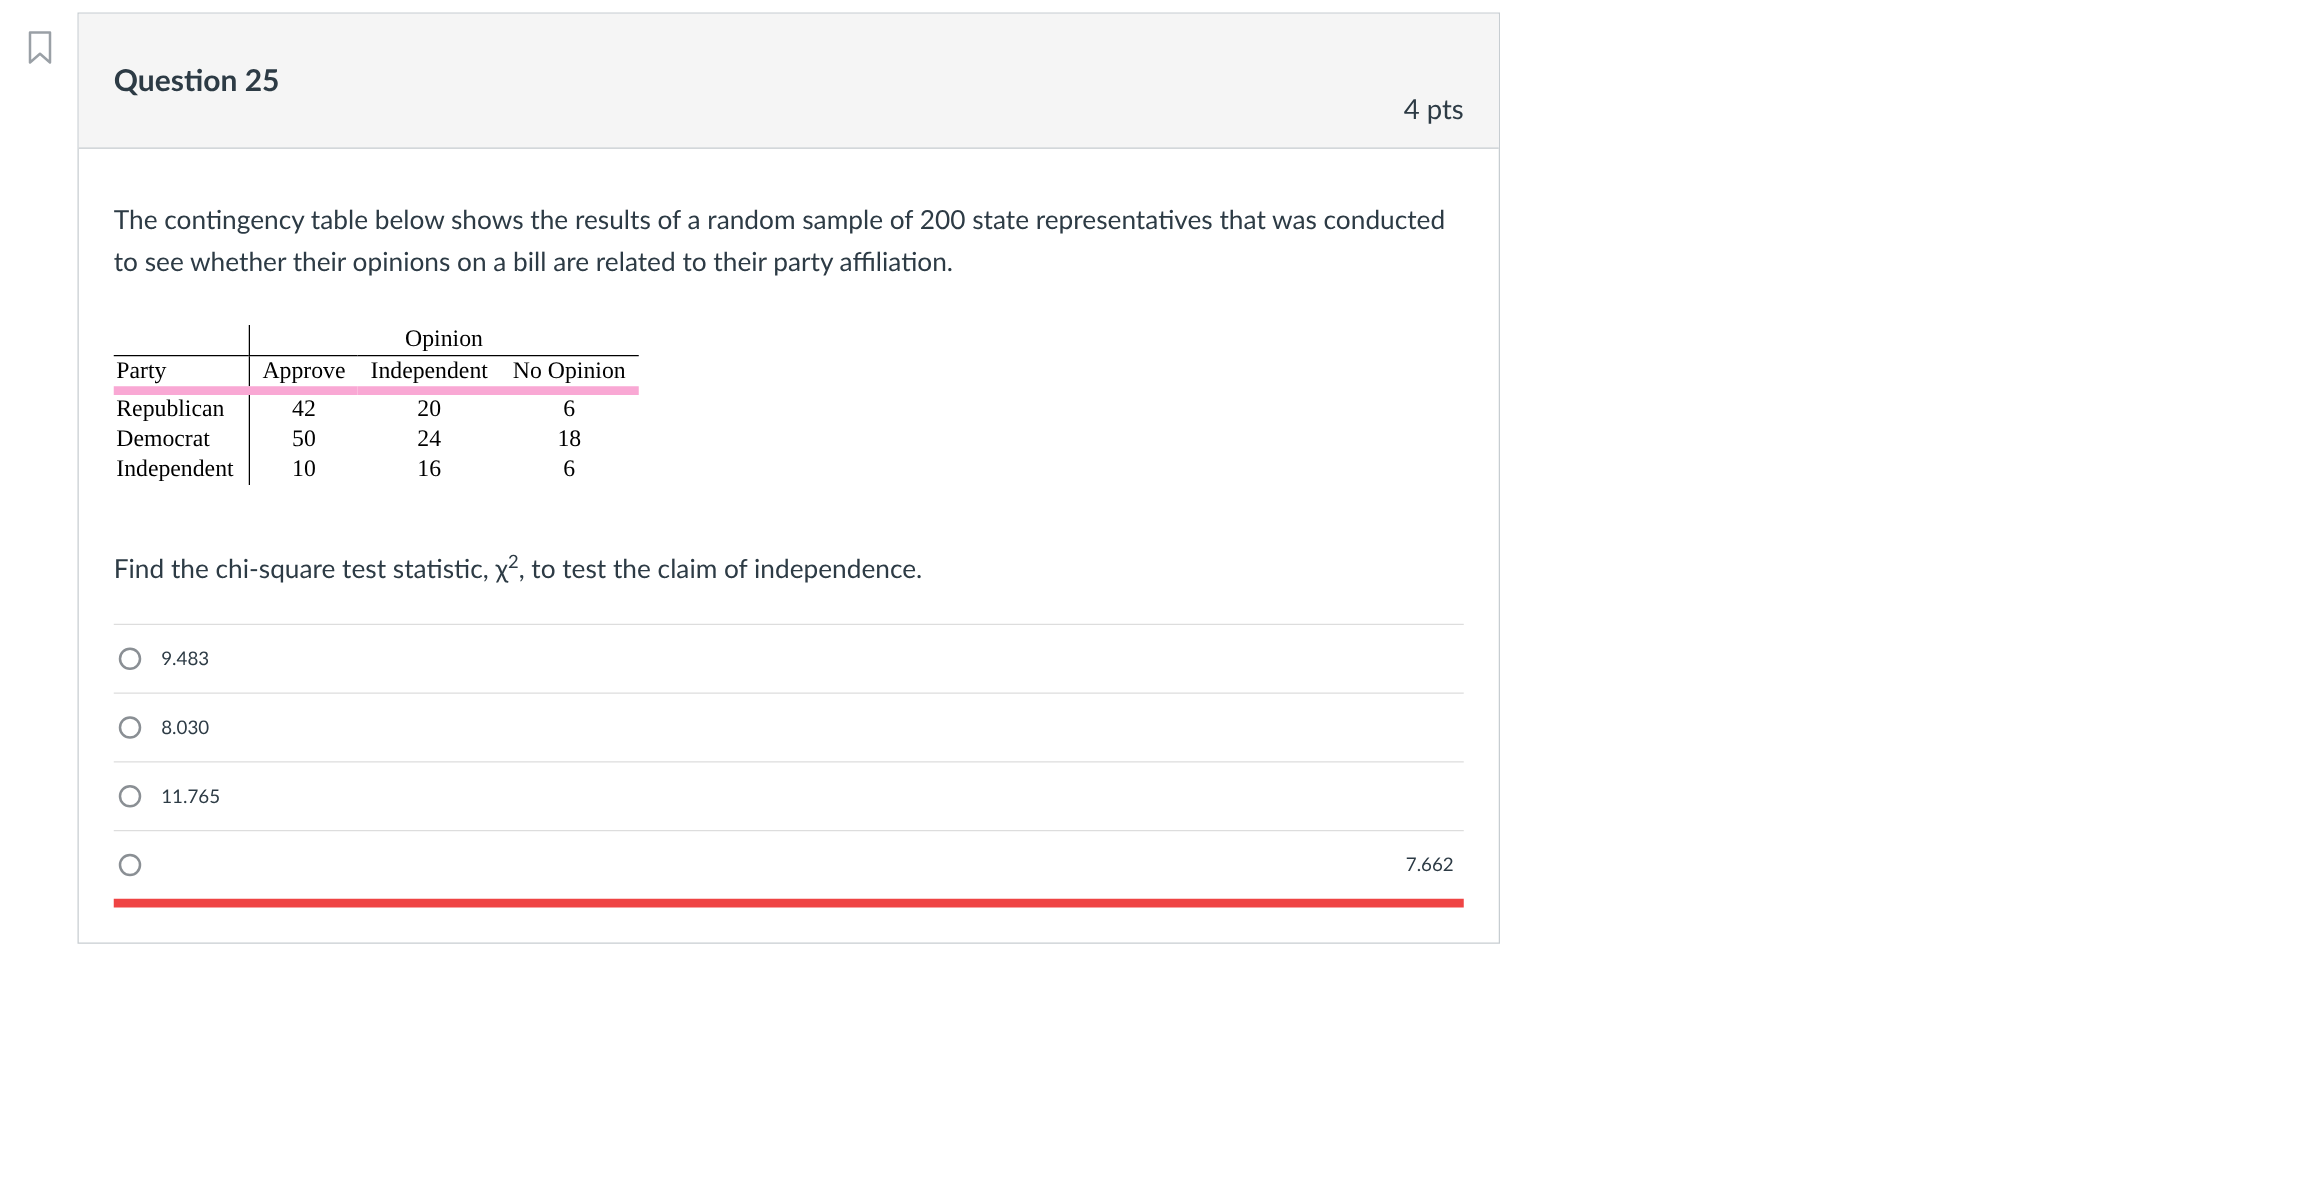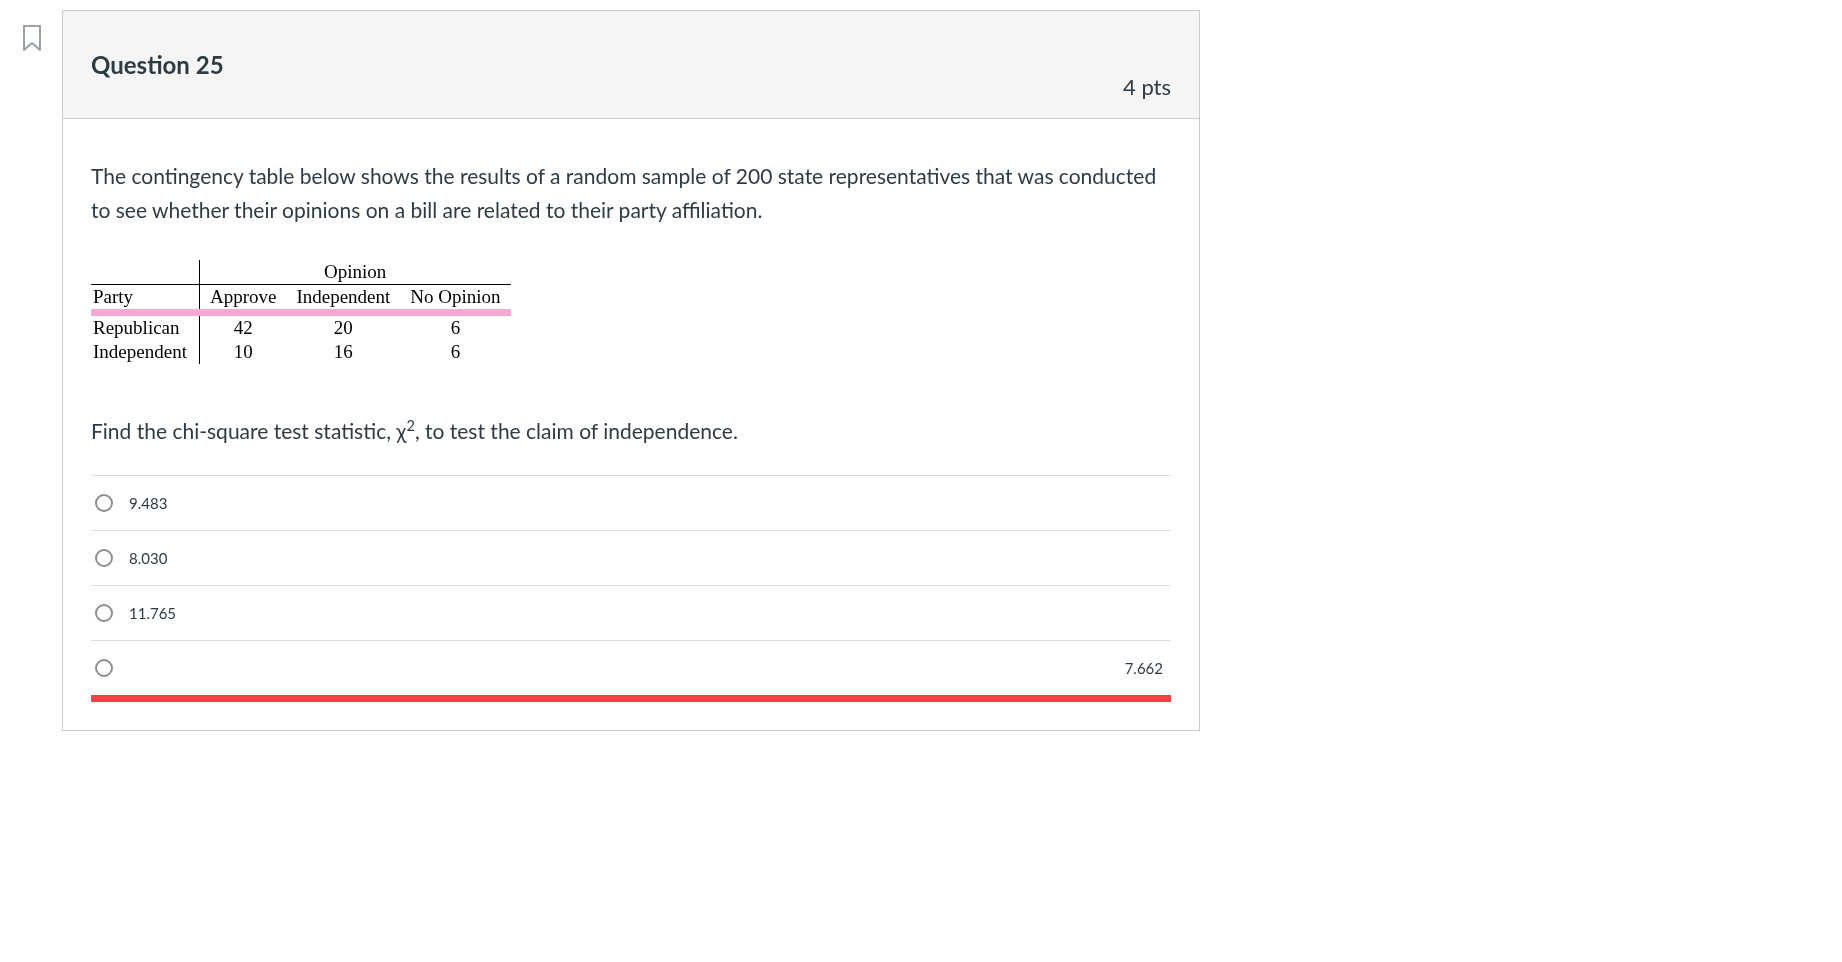--- a/index.html
+++ b/index.html
@@ -134,20 +134,26 @@
           <th class="party-th">Independent</th>
           <th class="party-th">No Opinion</th>
         </tr>
         <tr>
           <td class="rowlabel">Republican</td>
           <td class="vleft">42</td>
           <td>20</td>
           <td>6</td>
         </tr>
         <tr>
+          <td class="rowlabel">Democrat</td>
+          <td class="vleft">50</td>
+          <td>24</td>
+          <td>18</td>
+        </tr>
+        <tr>
           <td class="rowlabel">Independent</td>
           <td class="vleft">10</td>
           <td>16</td>
           <td>6</td>
         </tr>
       </tbody>
         </table>
 
       <p class="question2">
         <span>Find the chi-square test statistic, χ</span><sup>2</sup><span>, to test the claim of independence.</span>

